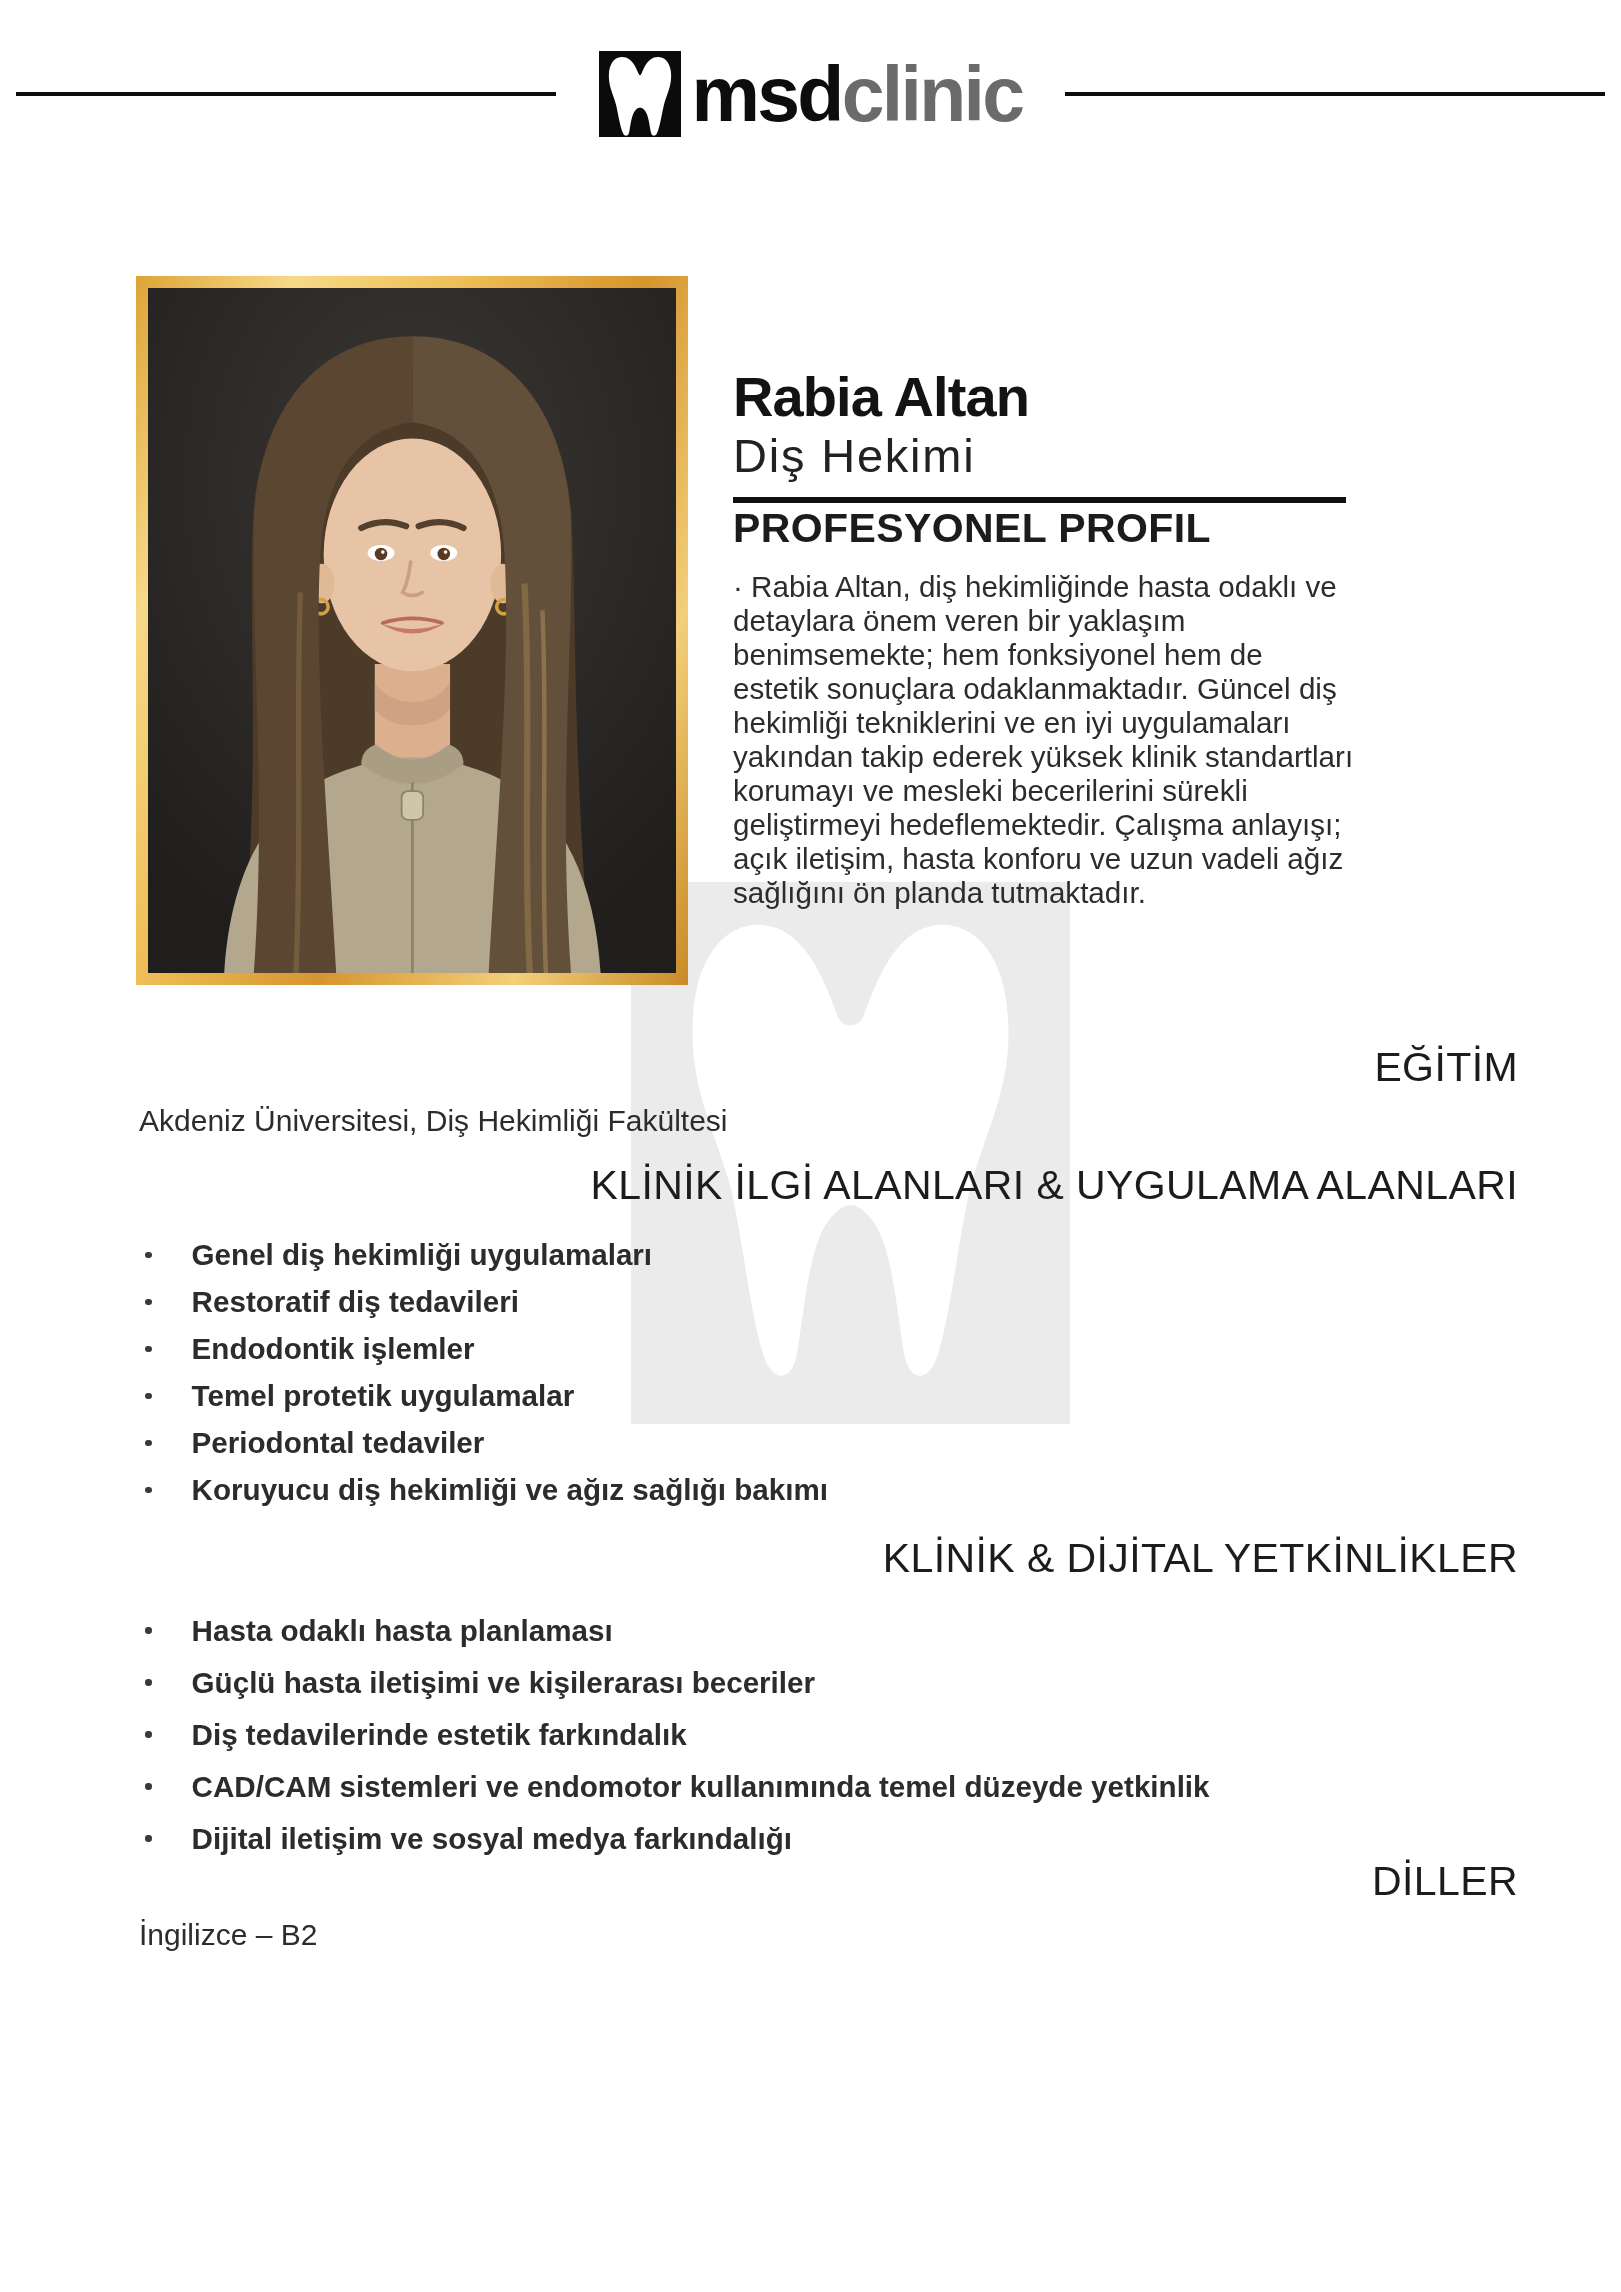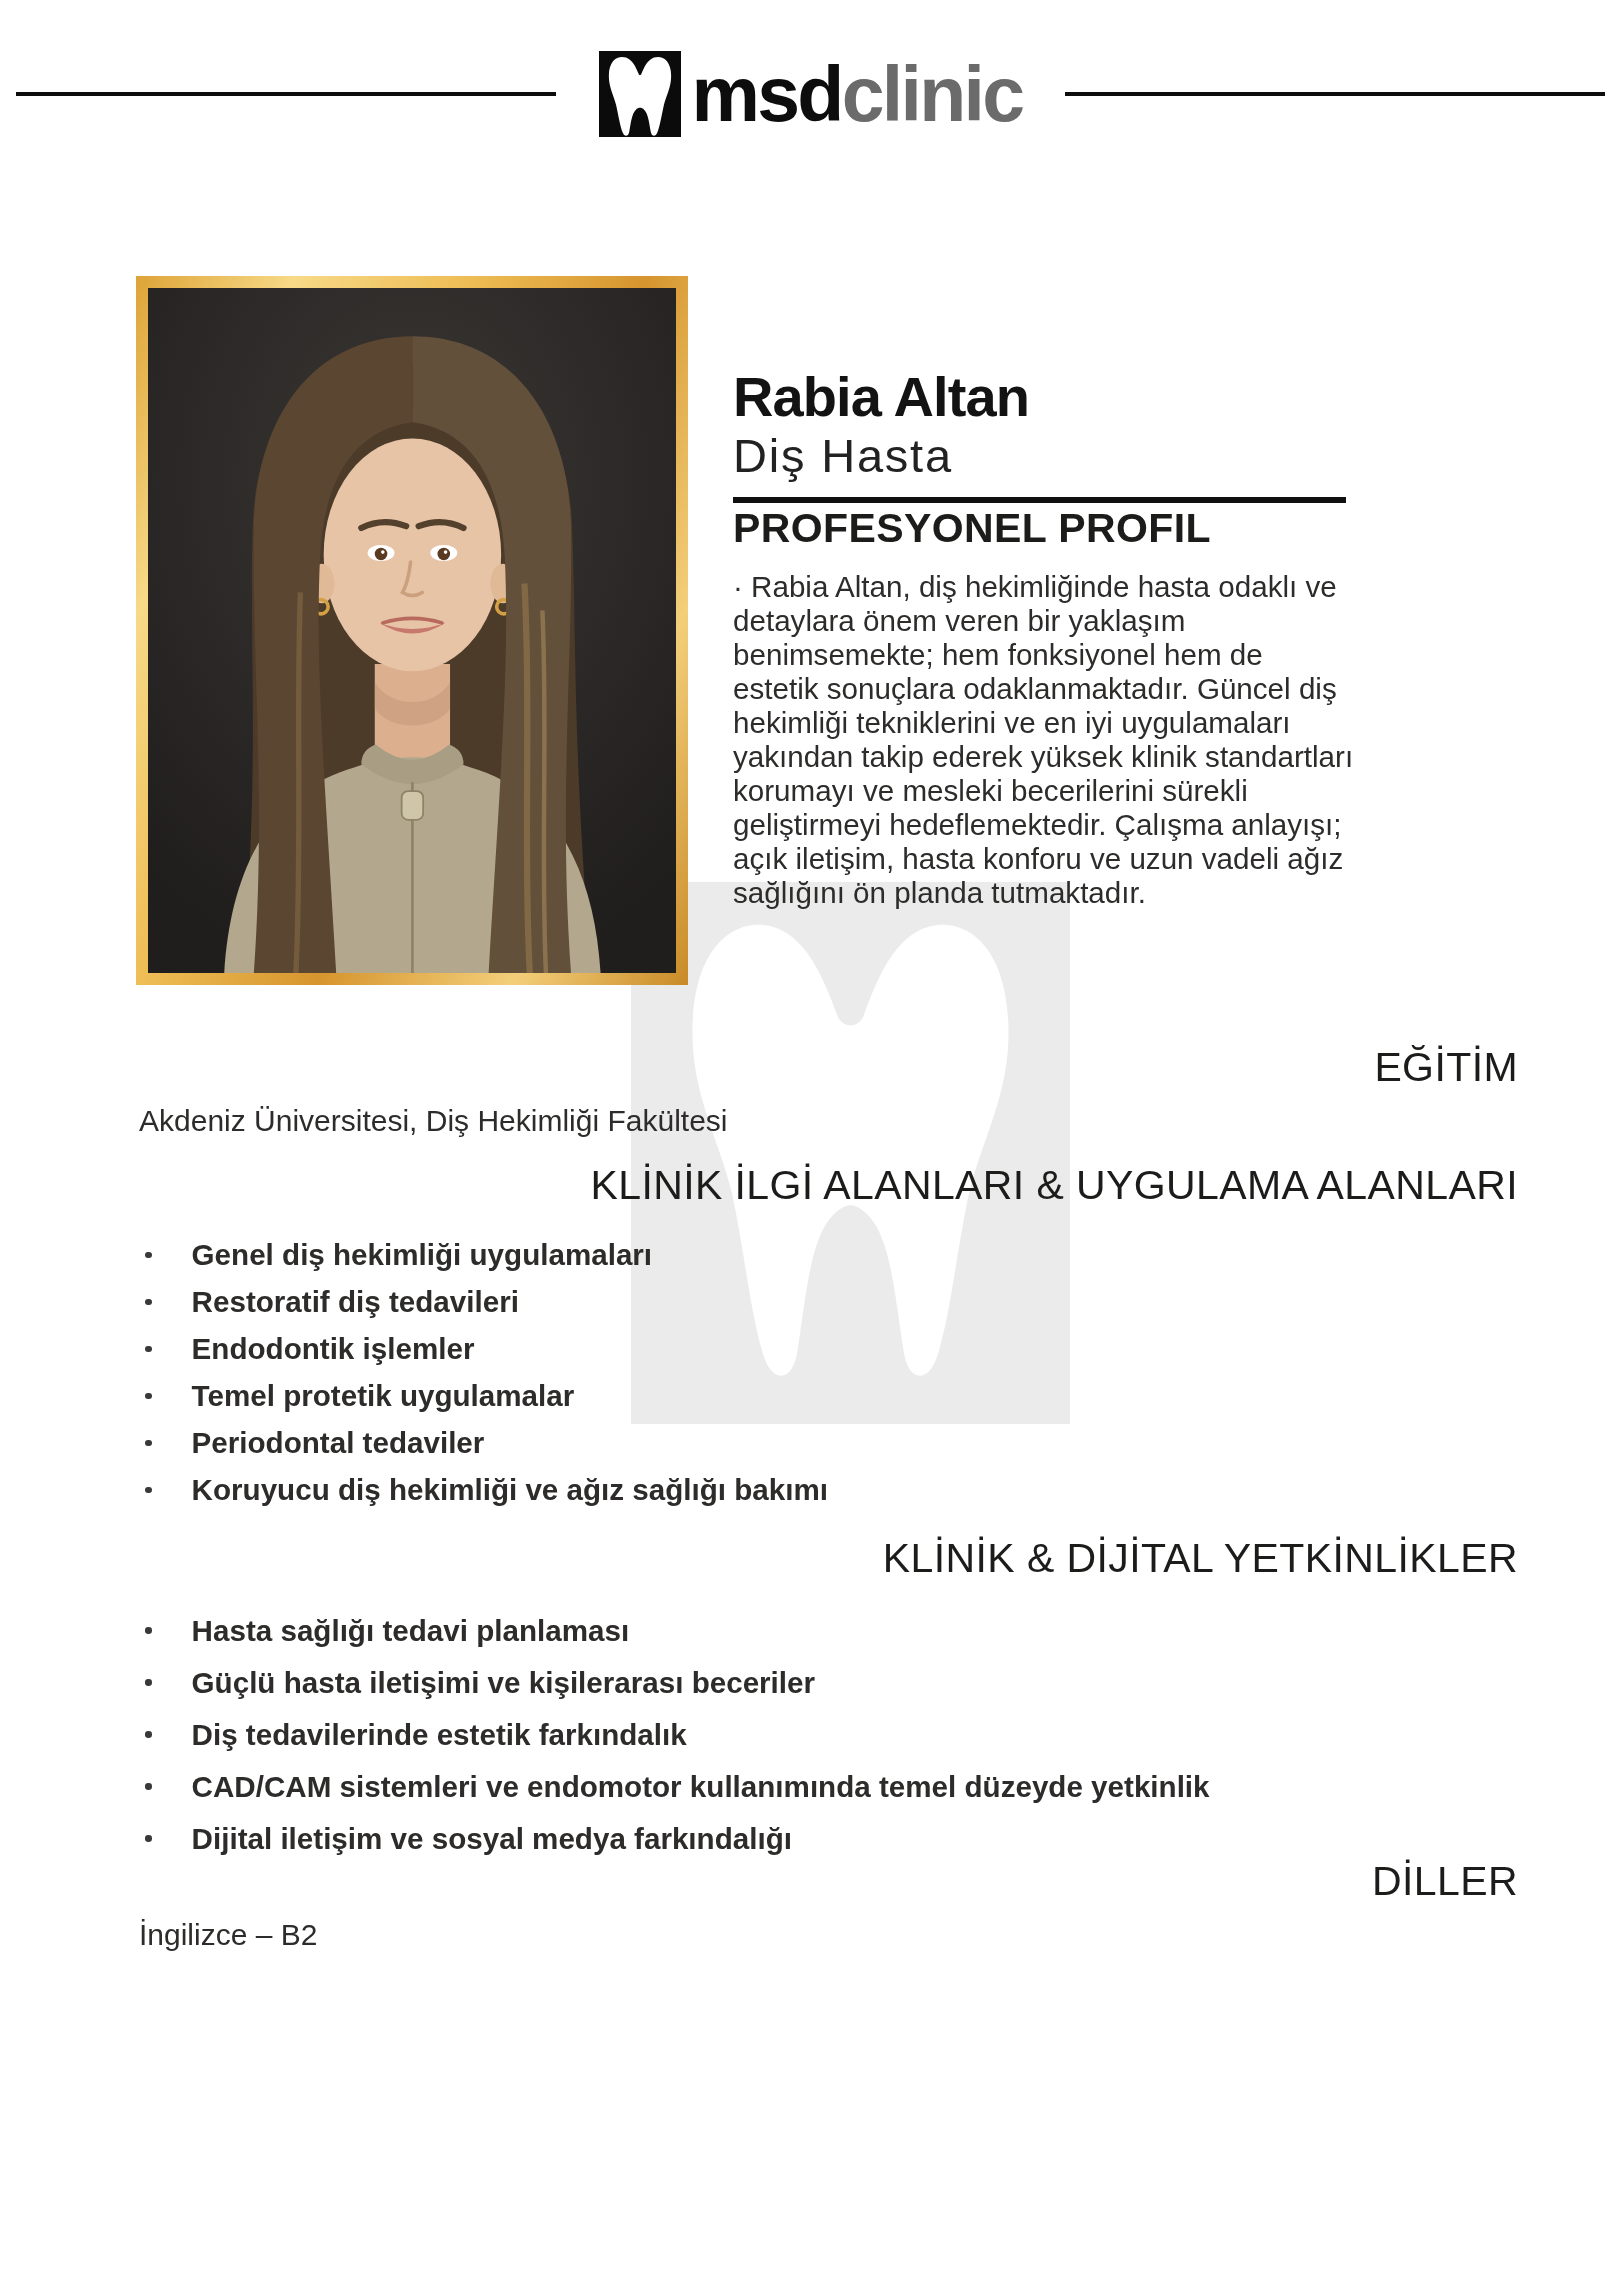--- a/index.html
+++ b/index.html
@@ -136,21 +136,21 @@
       <path d="M293 306 Q290 330 284 340 Q295 347 306 340" stroke="#caa07f" stroke-width="4" fill="none" stroke-linecap="round"></path>
 
       <path d="M258 374 Q295 398 332 374 Q295 388 258 374 Z" fill="#c8796d"></path>
       <path d="M262 374 Q295 364 328 374" stroke="#b96a5e" stroke-width="4" fill="none" stroke-linecap="round"></path>
     </svg>
   </div>
 </div>
 
 <div class="right-col">
   <div class="name">Rabia Altan</div>
-  <div class="job-title">Diş Hasta</div>
+  <div class="job-title">Diş Hekimi</div>
   <div class="divider"></div>
   <div class="pp-heading">PROFESYONEL PROFIL</div>
   <div class="pp-text">· Rabia Altan, diş hekimliğinde hasta odaklı ve
 detaylara önem veren bir yaklaşım
 benimsemekte; hem fonksiyonel hem de
 estetik sonuçlara odaklanmaktadır. Güncel diş
 hekimliği tekniklerini ve en iyi uygulamaları
 yakından takip ederek yüksek klinik standartları
 korumayı ve mesleki becerilerini sürekli
 geliştirmeyi hedeflemektedir. Çalışma anlayışı;
@@ -191,21 +191,21 @@
         <span class="li-text">Koruyucu diş hekimliği ve ağız sağlığı bakımı</span>
       </div>
     </div>
 </div>
 
 <div class="sec sec-comp">
   <div class="sec-heading">KLİNİK &amp; DİJİTAL YETKİNLİKLER</div>
   <div class="list list-loose">
       <div class="li">
         <span class="dot"></span>
-        <span class="li-text">Hasta sağlığı tedavi planlaması</span>
+        <span class="li-text">Hasta odaklı hasta planlaması</span>
       </div>
       <div class="li">
         <span class="dot"></span>
         <span class="li-text">Güçlü hasta iletişimi ve kişilerarası beceriler</span>
       </div>
       <div class="li">
         <span class="dot"></span>
         <span class="li-text">Diş tedavilerinde estetik farkındalık</span>
       </div>
       <div class="li">

